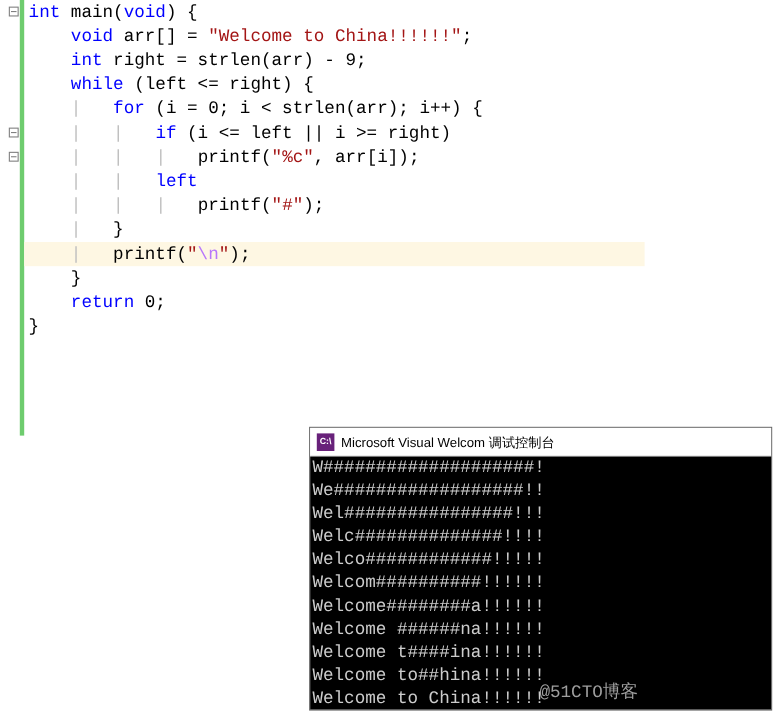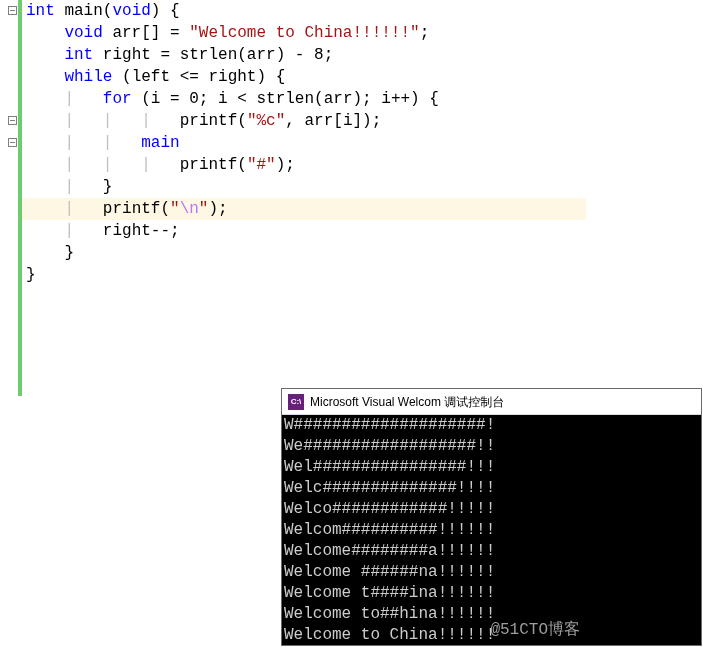--- a/index.html
+++ b/index.html
@@ -29,30 +29,31 @@
 <div class="editor">
   <div class="gutter">
     <div class="bar-change" style="top:0;height:396px;"></div>
   <div class="fold" style="top: 6px;"></div>
       <div class="fold" style="top: 116px;"></div>
       <div class="fold" style="top: 138px;"></div>
     </div>
   <div class="code-area" id="code-area">
       <div class="line"><span class="kw">int</span><span> main(</span><span class="kw">void</span><span>) {</span></div>
       <div class="line">    <span class="kw">void</span><span> arr[] = </span><span class="str">"Welcome to China!!!!!!"</span><span>;</span></div>
-      <div class="line">    <span class="kw">int</span><span> right = strlen(arr) - 8;</span></div>
+      <div class="line">    <span class="kw">int</span><span> right = strlen(arr) - 9;</span></div>
       <div class="line">    <span class="kw">while</span><span> (left &lt;= right) {</span></div>
       <div class="line">    <span class="guide">|</span>   <span class="kw">for</span><span> (i = 0; i &lt; strlen(arr); i++) {</span></div>
+      <div class="line">    <span class="guide">|</span>   <span class="guide">|</span>   <span class="kw">if</span><span> (i &lt;= left || i &gt;= right)</span></div>
       <div class="line">    <span class="guide">|</span>   <span class="guide">|</span>   <span class="guide">|</span>   <span>printf(</span><span class="str">"%c"</span><span>, arr[i]);</span></div>
-      <div class="line">    <span class="guide">|</span>   <span class="guide">|</span>   <span class="kw">main</span></div>
+      <div class="line">    <span class="guide">|</span>   <span class="guide">|</span>   <span class="kw">left</span></div>
       <div class="line">    <span class="guide">|</span>   <span class="guide">|</span>   <span class="guide">|</span>   <span>printf(</span><span class="str">"#"</span><span>);</span></div>
       <div class="line">    <span class="guide">|</span>   <span>}</span></div>
       <div class="line hl-line">    <span class="guide">|</span>   <span>printf(</span><span class="str">"</span><span class="esc">\n</span><span class="str">"</span><span>);</span></div>
-      <div class="line">    <span class="guide">|</span>   <span>right--;</span></div>
       <div class="line">    <span>}</span></div>
+      <div class="line">    <span class="kw">return</span><span> 0;</span></div>
       <div class="line"><span>}</span></div>
     </div>
 
   <div class="console">
     <div class="titlebar">
       <div class="title-icon">
           <span>C:\</span>
         </div>
       <span>Microsoft Visual Welcom 调试控制台</span>
     </div>

